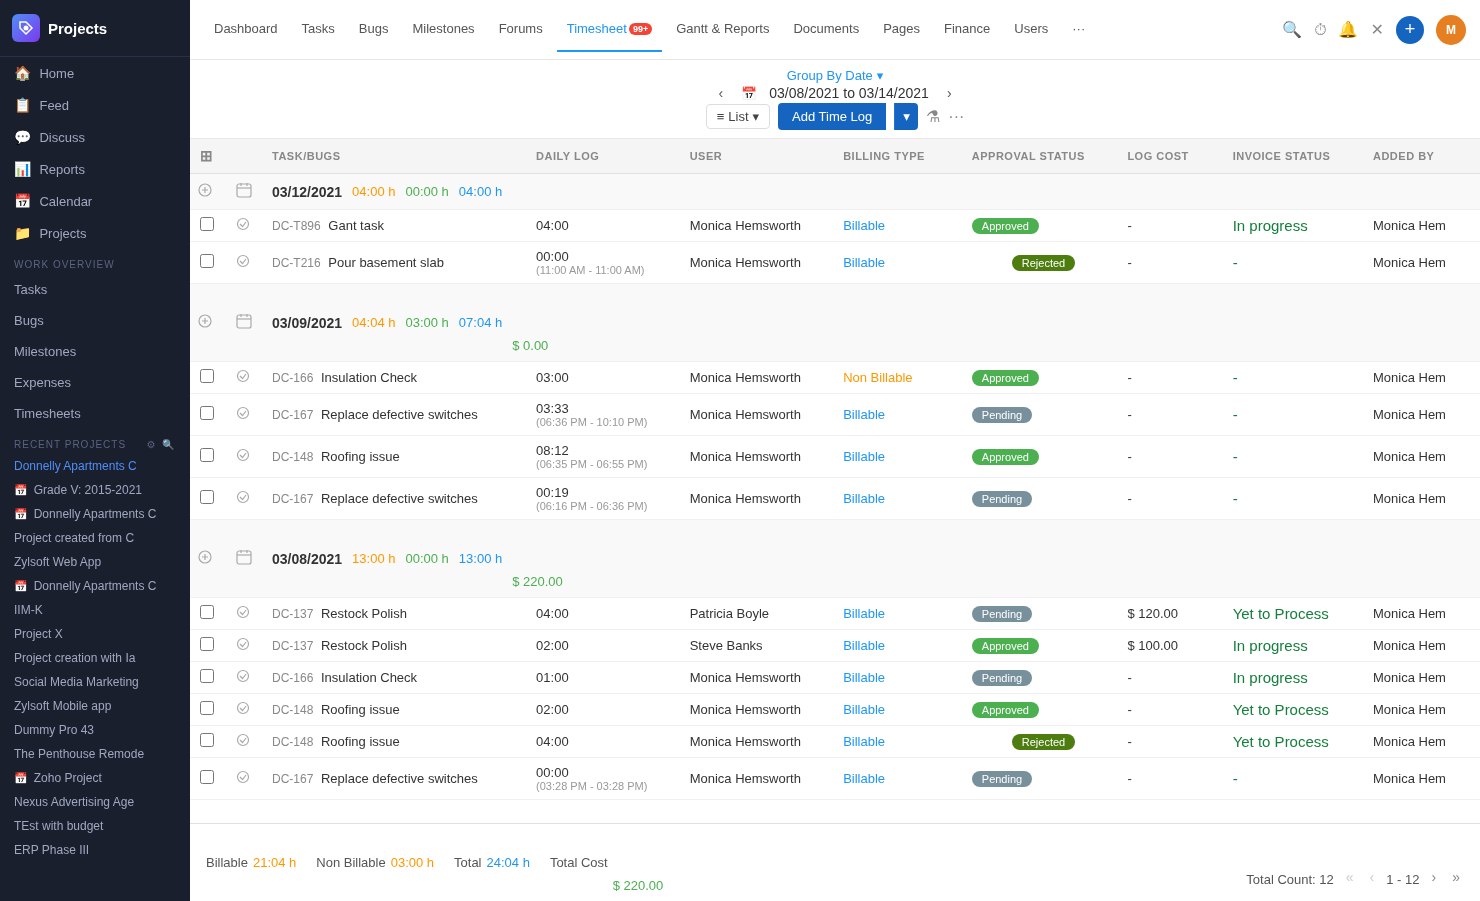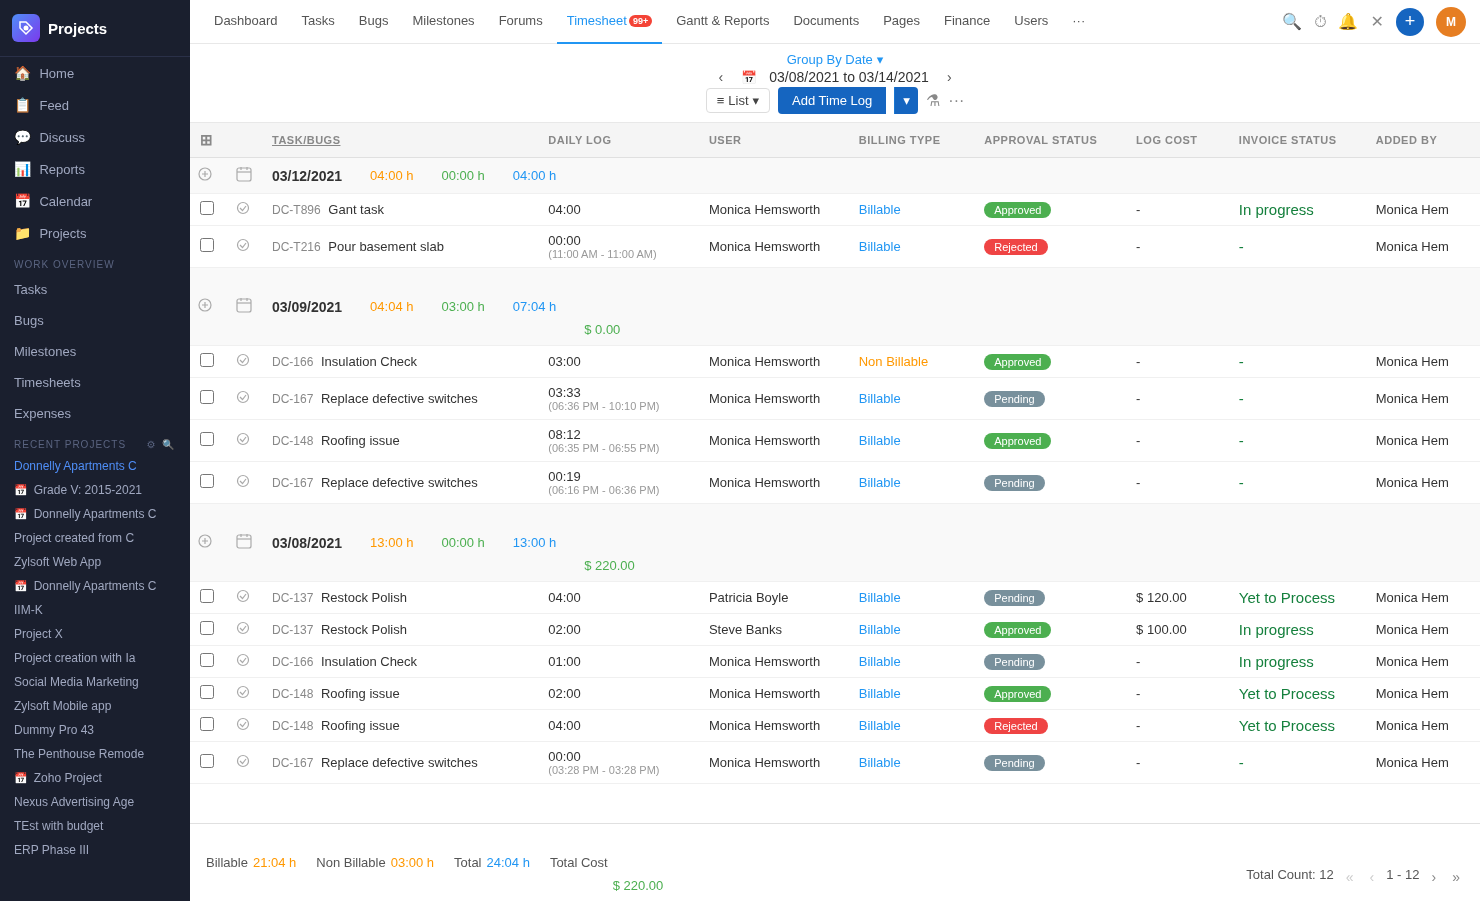--- a/index.html
+++ b/index.html
@@ -85,21 +85,21 @@
       flex-direction: column;
       overflow: hidden;
     }
 
     
     #topnav {
       display: flex;
       align-items: center;
       border-bottom: 1px solid #e8e8e8;
       padding: 0 14px;
-      height: 44px;
+      height: 60px;
       gap: 4px;
       background: #fff;
       flex-shrink: 0;
     }
     .nav-tab {
       padding: 4px 10px;
       cursor: pointer;
       color: #555;
       font-size: 13px;
       height: 44px;
@@ -278,21 +278,21 @@
     .collapse-btn {
       cursor: pointer;
       color: #888;
       font-size: 13px;
       display: inline-flex;
       align-items: center;
     }
     .date-group-content {
       display: flex;
       align-items: center;
-      gap: 28px;
+      gap: 10px;
     }
     .date-group-date {
       font-size: 14px;
       font-weight: 600;
       color: #333;
     }
     .time-orange { color: #ff9800; font-weight: 500; }
     .time-green { color: #4caf50; font-weight: 500; }
     .time-blue { color: #2196f3; font-weight: 500; }
     .cost-green { color: #4caf50; font-weight: 500; margin-top: 46px; }
@@ -328,21 +328,21 @@
 
     .badge {
       display: inline-block;
       border-radius: 10px;
       padding: 2px 10px;
       font-size: 11px;
       font-weight: 500;
       color: #fff;
     }
     .badge-approved { background: #4caf50; }
-    .badge-rejected { background: #ef4444; }
+    .badge-rejected { background: #4d7c0f; margin-left: 40px; }
     .badge-pending { background: #78909c; }
 
     .invoice-status { color: #15803d; font-size: 15px; }
     .log-cost { font-size: 13px; color: #333; }
 
     
     #footer {
       border-top: 1px solid #e0e0e0;
       background: #fff;
       padding: 8px 16px;
@@ -350,41 +350,41 @@
       align-items: center;
       gap: 20px;
       flex-shrink: 0;
       font-size: 13px;
     }
     .footer-stat { display: flex; align-items: center; gap: 5px; color: #555; }
     .footer-stat-label { color: #555; }
     .footer-pagination {
       margin-left: auto;
       display: flex;
-      align-items: flex-start;
+      align-items: flex-end;
       gap: 8px;
       color: #555;
       margin-top: 28px;
     }
     .page-nav-btn {
       cursor: pointer;
       color: #888;
       font-size: 14px;
       padding: 2px 4px;
     }
     .page-nav-btn.disabled { color: #ccc; cursor: default; }
 
     
     ::-webkit-scrollbar { width: 6px; }
     ::-webkit-scrollbar-track { background: transparent; }
     ::-webkit-scrollbar-thumb { background: #ccc; border-radius: 3px; }
 
     .th-checkbox-col { width: 28px; }
     .th-icon-col { width: 30px; }
-    .col-task { min-width: 200px; text-decoration: underline; }
+    .col-task { min-width: 200px; }
     .col-dailylog { min-width: 120px; }
     .col-user { min-width: 130px; }
     .col-billing { min-width: 110px; }
     .col-approval { min-width: 110px; }
     .col-logcost { min-width: 90px; }
     .col-invoice { min-width: 120px; }
     .col-added { min-width: 100px; }
 
     .grid-icon { font-size: 15px; color: #888; cursor: pointer; }
   </style>
@@ -435,24 +435,24 @@
   <div class="sidebar-nav-item">
     <span>Tasks</span>
   </div>
   <div class="sidebar-nav-item">
     <span>Bugs</span>
   </div>
   <div class="sidebar-nav-item">
     <span>Milestones</span>
   </div>
   <div class="sidebar-nav-item">
+    <span>Expenses</span>
+  </div>
+  <div class="sidebar-nav-item">
     <span>Timesheets</span>
-  </div>
-  <div class="sidebar-nav-item">
-    <span>Expenses</span>
   </div>
 
   <div class="sidebar-section-label">
     <span>RECENT PROJECTS</span>
     <div class="sidebar-section-label-icons">
       <span style="cursor:pointer;">⚙</span>
       <span style="cursor:pointer;">🔍</span>
     </div>
   </div>
 

